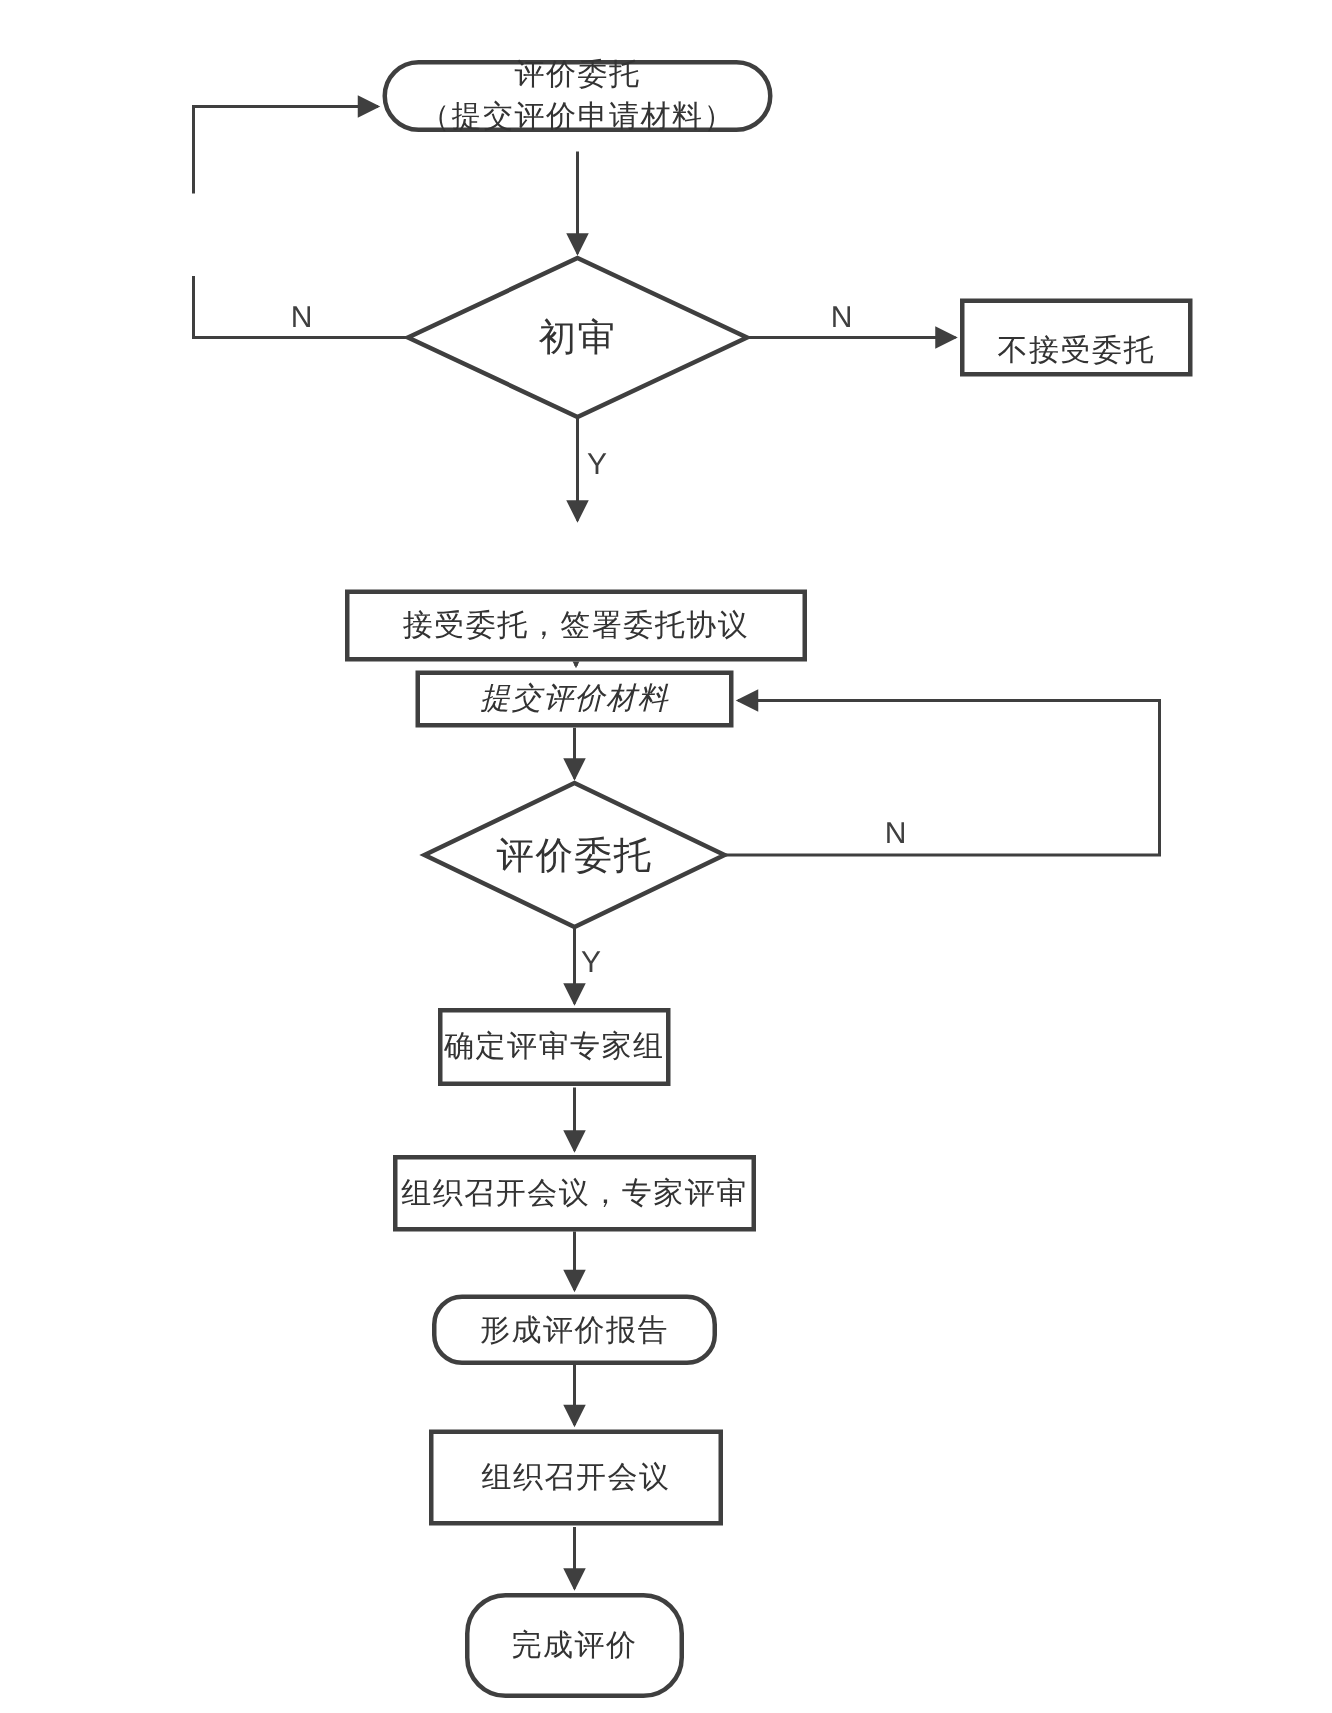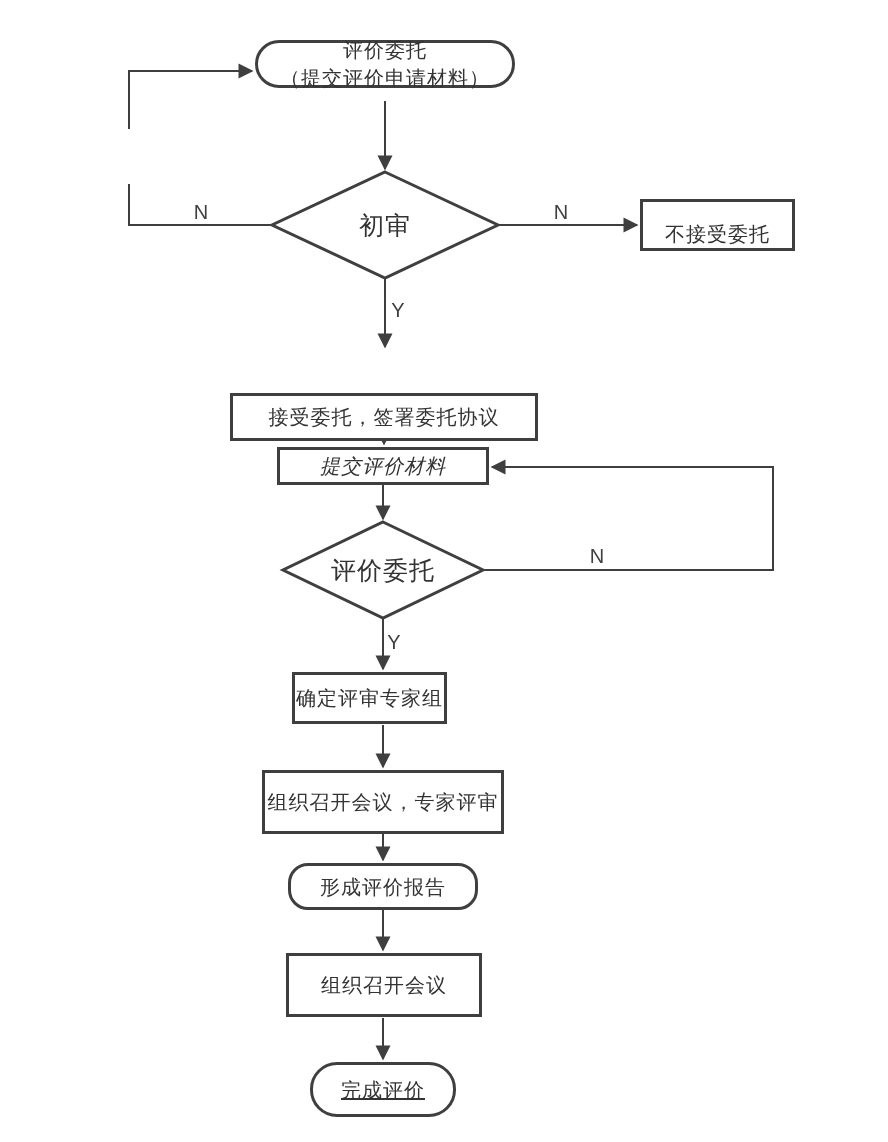--- a/index.html
+++ b/index.html
@@ -102,33 +102,33 @@
 
   <div class="node" style="left:277px; top:447px; width:212px; height:38px;font-style:italic;">
     <span>提交评价材料</span>
   </div>
 
 
   <div class="node" style="left:292px; top:672px; width:155px; height:52px;">
     <span>确定评审专家组</span>
   </div>
 
-  <div class="node" style="left:262px; top:770px; width:242px; height:64px;">
+  <div class="node" style="left:262px; top:770px; width:242px; height:51px;">
     <span>组织召开会议，专家评审</span>
   </div>
 
   <div class="node" style="left:288px; top:863px; width:190px; height:47px;border-radius:20px;">
     <span>形成评价报告</span>
   </div>
 
   <div class="node" style="left:286px; top:953px; width:196px; height:64px;">
     <span>组织召开会议</span>
   </div>
 
-  <div class="node stadium" style="left:310px; top:1062px; width:146px; height:55px; border-radius:27px;text-decoration:underline;">
+  <div class="node stadium" style="left:310px; top:1062px; width:146px; height:70px; border-radius:27px;">
     <span>完成评价</span>
   </div>
 
   <div class="diamond-label" style="left:385px; top:225px;">初审</div>
   <div class="diamond-label" style="left:383px; top:570px;">评价委托</div>
 
   <span class="edge-label" style="left:201px; top:201px;">N</span>
   <span class="edge-label" style="left:561px; top:201px;">N</span>
   <span class="edge-label" style="left:398px; top:299px;">Y</span>
   <span class="edge-label" style="left:597px; top:545px;">N</span>

